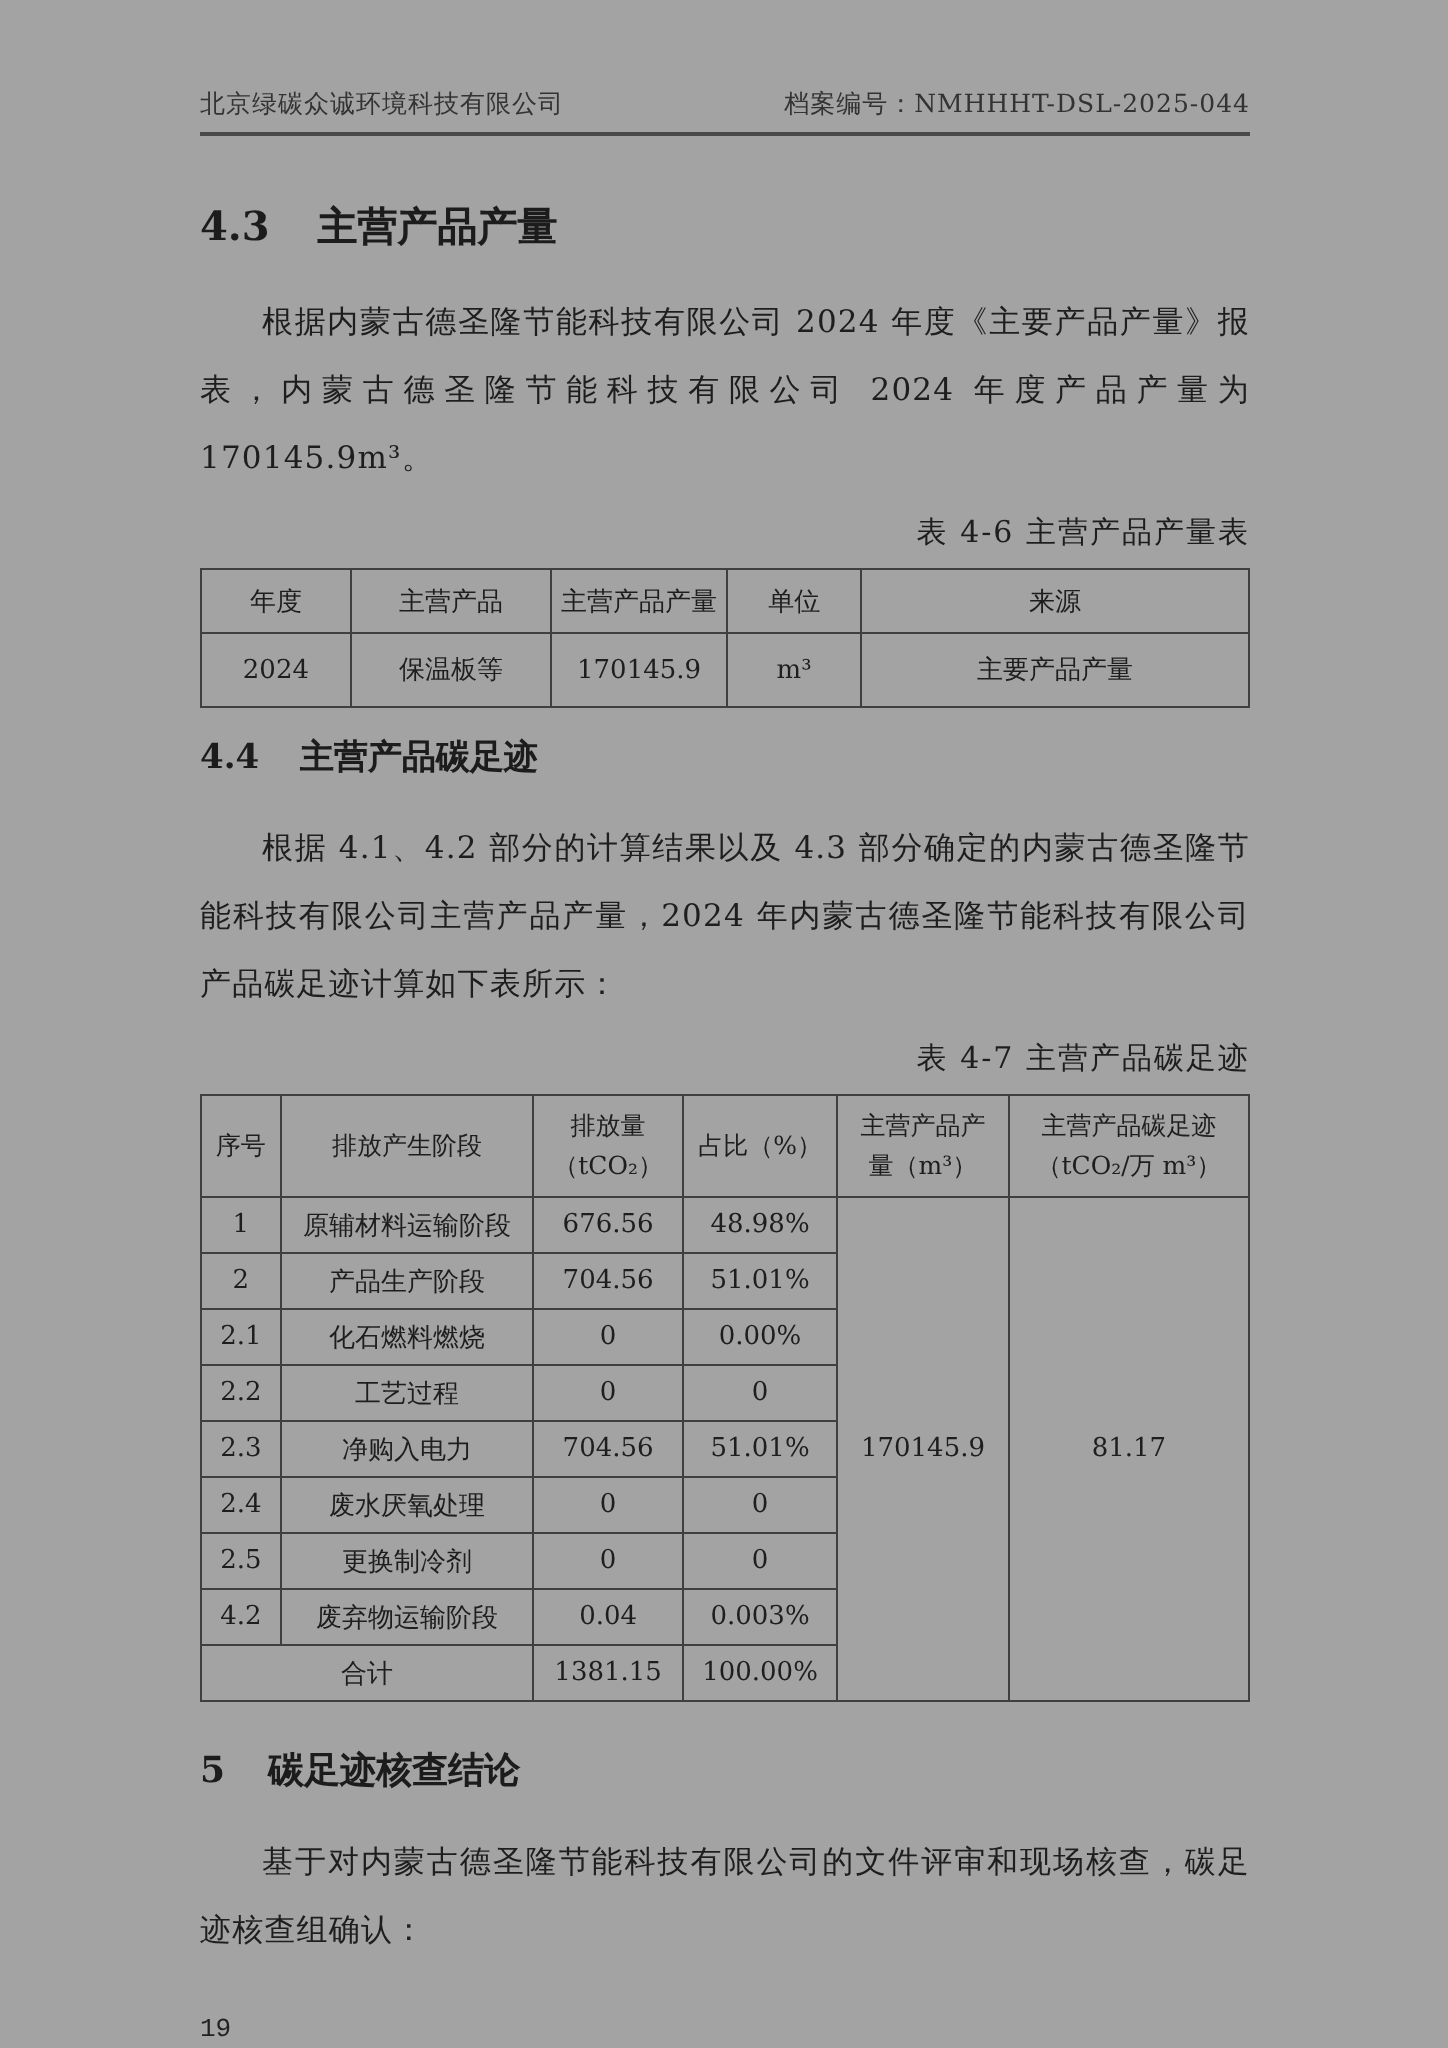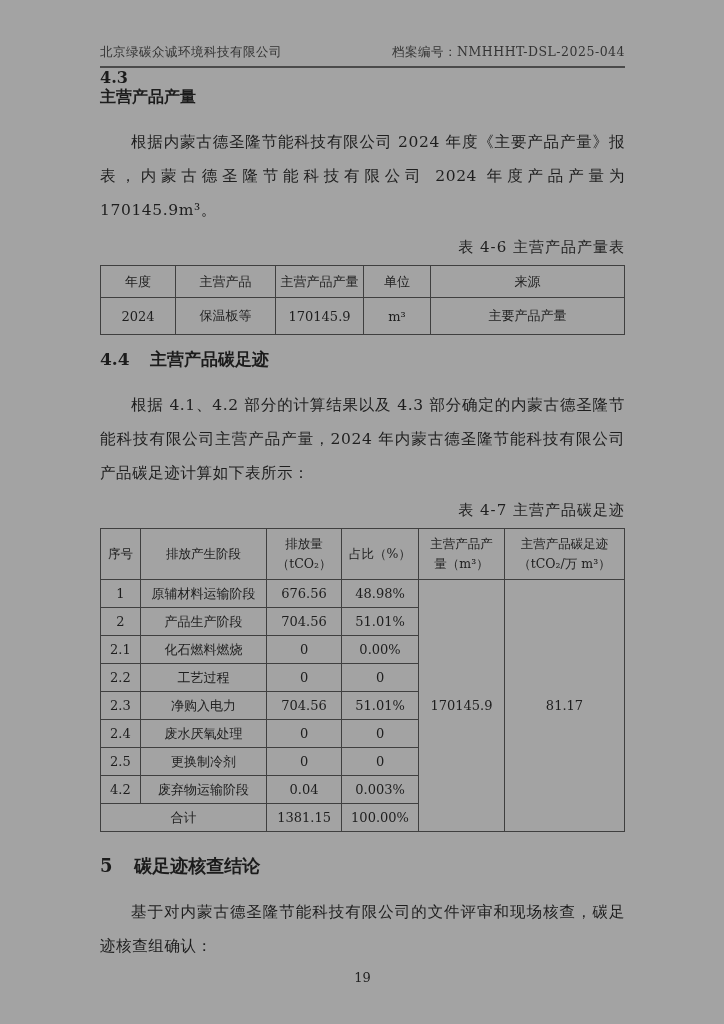--- a/index.html
+++ b/index.html
@@ -25,21 +25,21 @@
     letter-spacing: 0.5px;
     color: #333;
   }
   .heading {
     display: flex;
     align-items: baseline;
     font-weight: bold;
     color: #1c1c1c;
   }
   .heading .num { margin-right: 1.2em; }
-  .h43 { font-size: 16px; flex-direction: column; }
+  .h43 { margin-top: 32px; font-size: 20px; }
   .h44 { margin-top: 13px; font-size: 17px; }
   .h5  { margin-top: 22px; font-size: 18px; }
   p.body {
     margin: 17px 0 0 0;
     font-size: 15.5px;
     line-height: 34px;
     text-align: justify;
     text-indent: 2em;
     letter-spacing: 0.6px;
     color: #1e1e1e;
@@ -66,24 +66,25 @@
     padding: 0 2px;
     font-size: 13px;
     color: #1e1e1e;
     overflow: hidden;
   }
   .t46 th { height: 31px; }
   .t46 td { height: 36px; margin-top: 40px; }
   .t47 th { height: 50px; white-space: pre-line; line-height: 20px; font-size: 12.5px; }
   .t47 td { height: 27px; }
   .page-num {
-    text-align: center;
+    text-align: left;
     font-size: 13px;
-    margin-top: 7px;
+    margin-top: 25px;
     color: #222;
+    font-family: Liberation Mono, monospace;
   }
 </style>
 </head>
 <body>
 
 <div class="page">
 
   <div class="doc-header">
     <span>北京绿碳众诚环境科技有限公司</span>
     <span><span>档案编号：</span><span>NMHHHT-DSL-2025-044</span></span>

